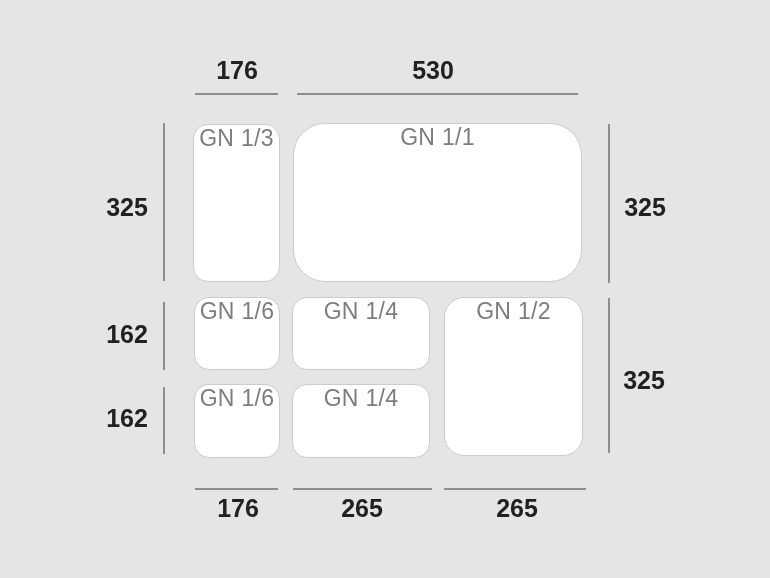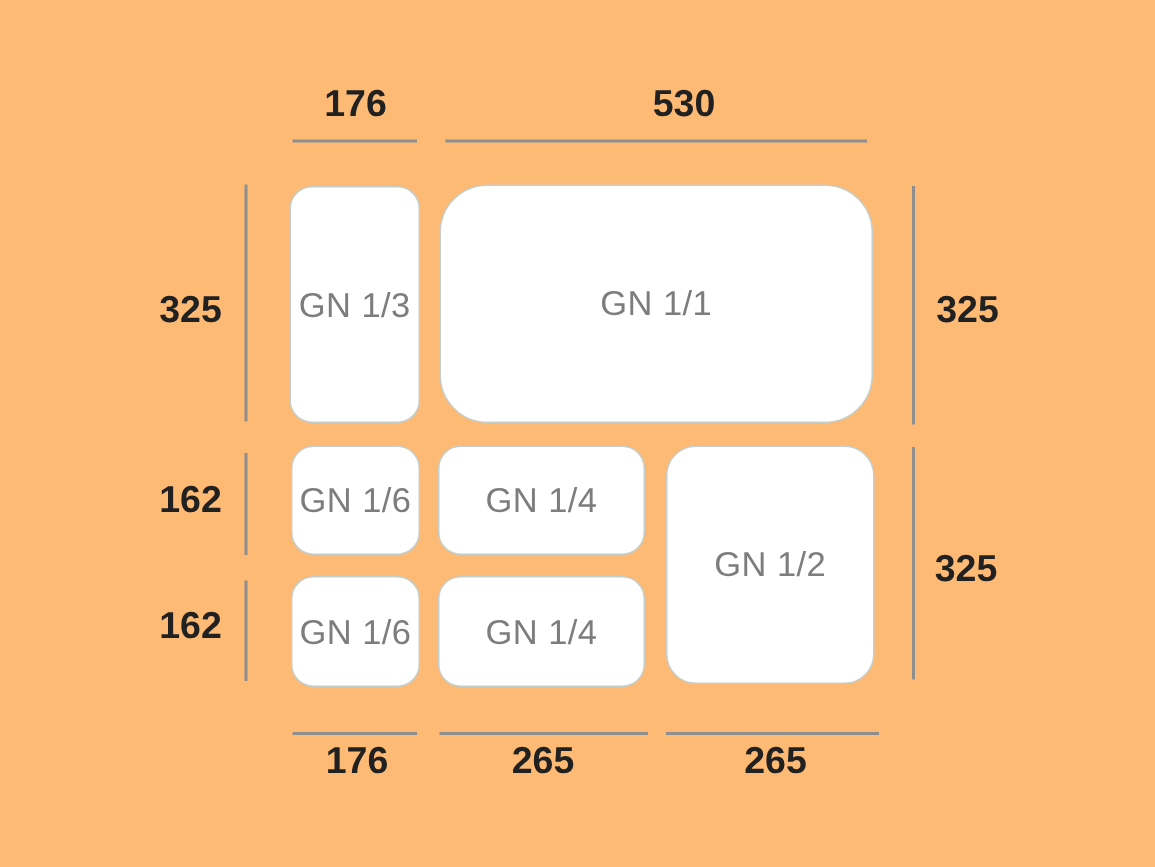--- a/index.html
+++ b/index.html
@@ -4,32 +4,31 @@
 <style>
   html, body {
     margin: 0;
     padding: 0;
     background: #ffffff;
   }
   .canvas {
     position: relative;
     width: 770px;
     height: 578px;
-    background: #fdba74;
+    background: #e5e5e5;
     font-family: "Liberation Sans", sans-serif;
     overflow: hidden;
   }
   .box {
     position: absolute;
     box-sizing: border-box;
     border: 1.5px solid #c5cec9;
     border-radius: 15px;
     background: #ffffff;
     display: flex;
-    align-items: center;
     justify-content: center;
   }
   .box .gn-label {
     color: #7d7d7d;
     font-size: 23px;
     letter-spacing: 0.3px;
     white-space: nowrap;
   }
   .dim-line-h {
     position: absolute;
@@ -66,21 +65,21 @@
   #line-left-2   { left: 163px; top: 302px; height: 68px;  }
   #line-left-3   { left: 163px; top: 387px; height: 67px;  }
   #line-right-1  { left: 608px; top: 124px; height: 159px; }
   #line-right-2  { left: 608px; top: 298px; height: 155px; }
   #line-bottom-1 { left: 195px; top: 488px; width: 83px;  }
   #line-bottom-2 { left: 293px; top: 488px; width: 139px; }
   #line-bottom-3 { left: 444px; top: 488px; width: 142px; }
 
   
   #label-top-176    { left: 237px; top: 70px;  }
-  #label-top-530    { left: 433px; top: 70px; margin-left: 23px;  }
+  #label-top-530    { left: 433px; top: 70px;  }
   #label-left-325   { left: 127px; top: 207px; }
   #label-left-162a  { left: 127px; top: 334px; }
   #label-left-162b  { left: 127px; top: 418px; }
   #label-right-325a { left: 645px; top: 207px; }
   #label-right-325b { left: 644px; top: 380px; }
   #label-bottom-176 { left: 238px; top: 508px; }
   #label-bottom-265a{ left: 362px; top: 508px; }
   #label-bottom-265b{ left: 517px; top: 508px; }
 </style>
 </head>

